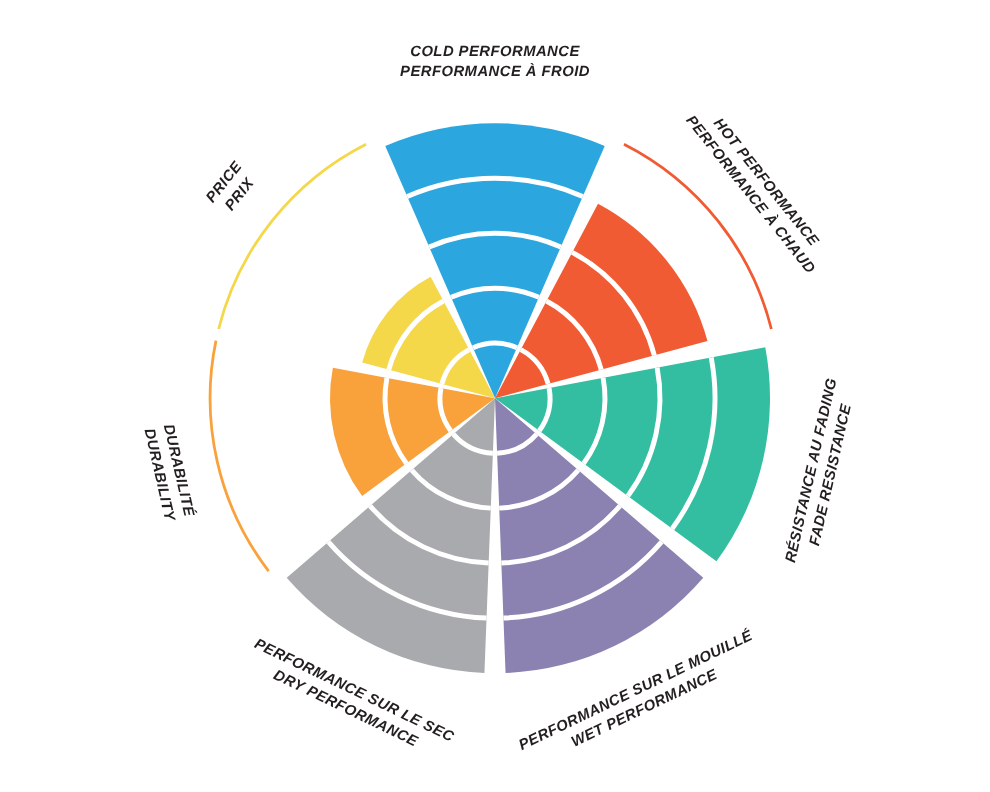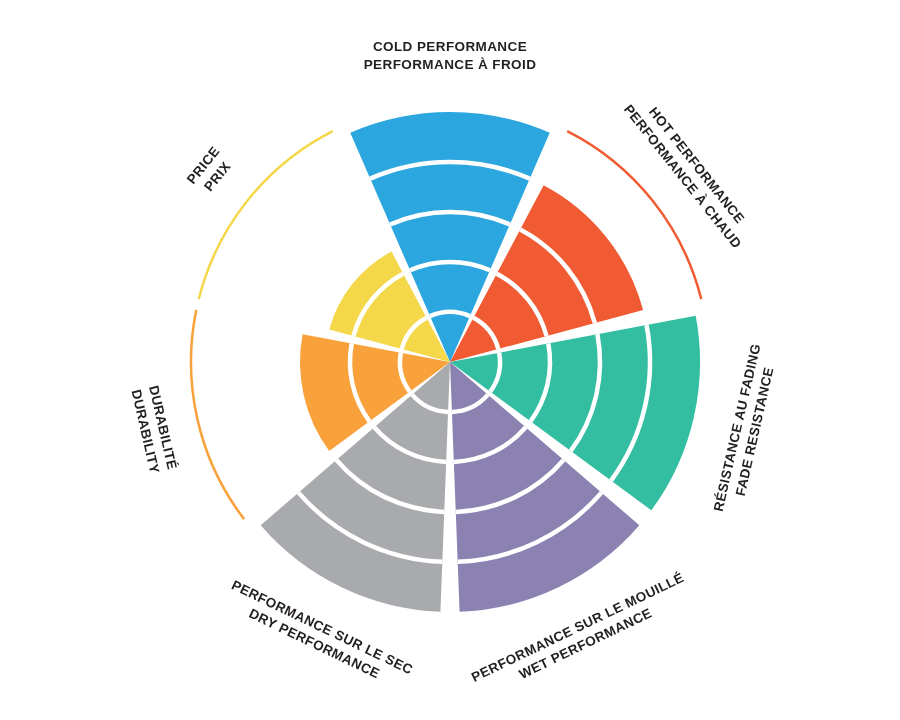--- a/index.html
+++ b/index.html
@@ -8,20 +8,21 @@
     width: 900px;
     height: 720px;
     background: #ffffff;
     overflow: hidden;
   }
   .page {
     width: 900px;
     height: 720px;
     position: relative;
     font-family: "Liberation Sans", sans-serif;
+    font-style: italic;
   }
   svg { display: block; }
   .seg-label {
     font-family: "Liberation Sans", sans-serif;
     font-weight: bold;
     font-size: 13.5px;
     letter-spacing: 0.4px;
     fill: #231f20;
   }
 </style>

